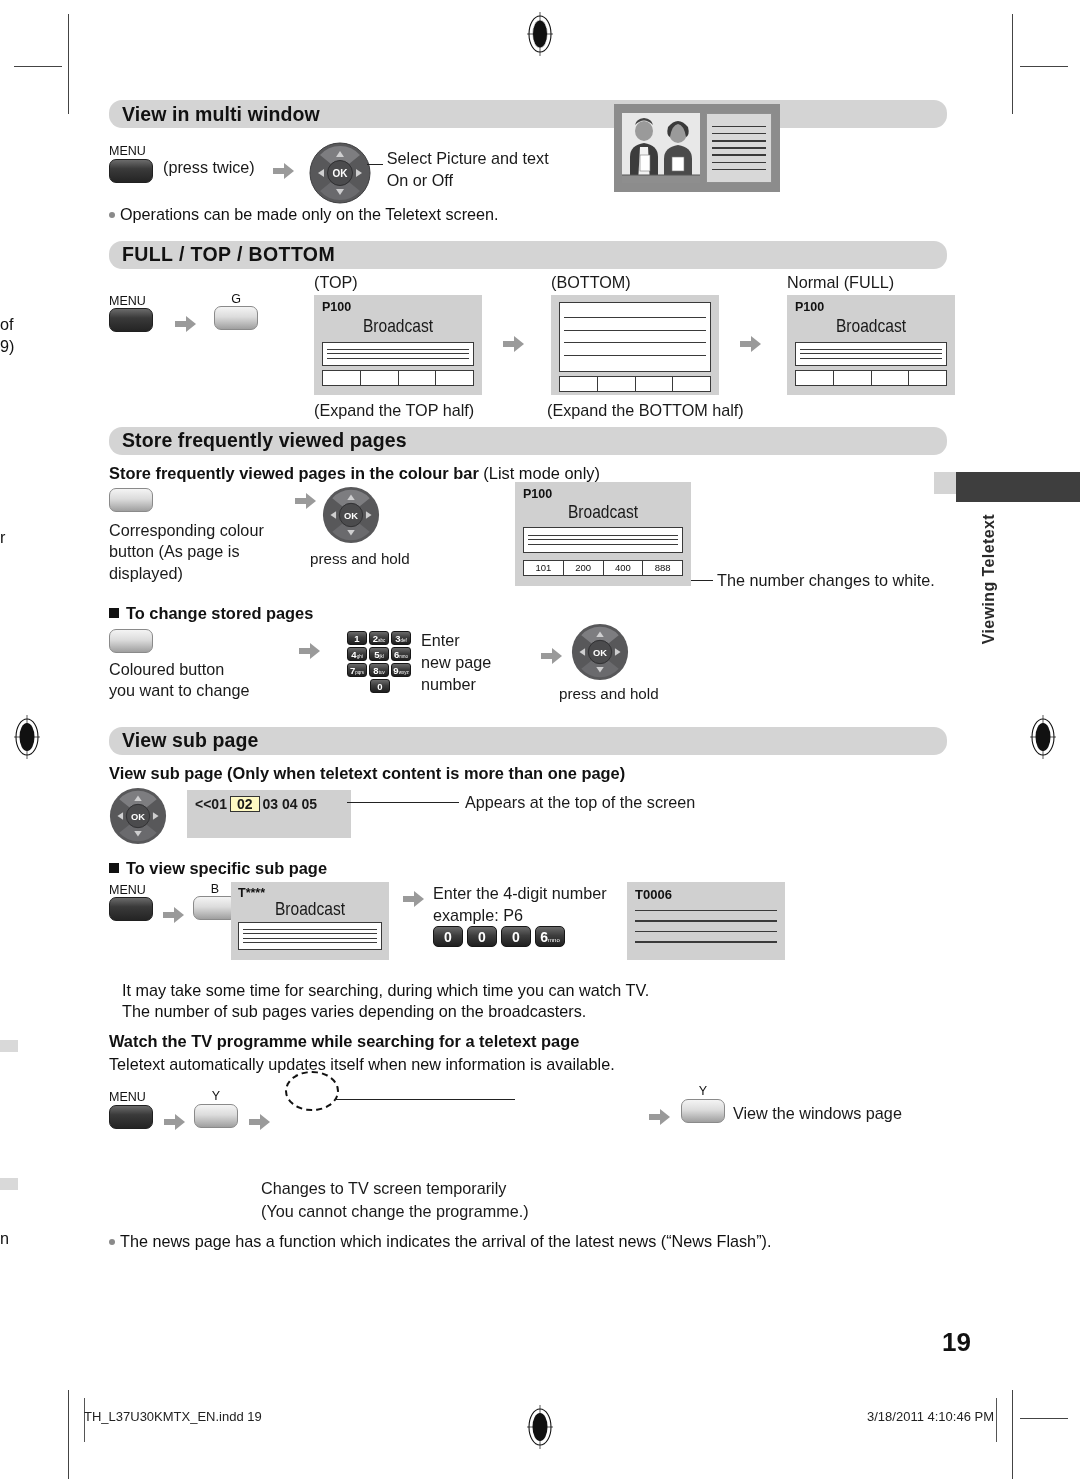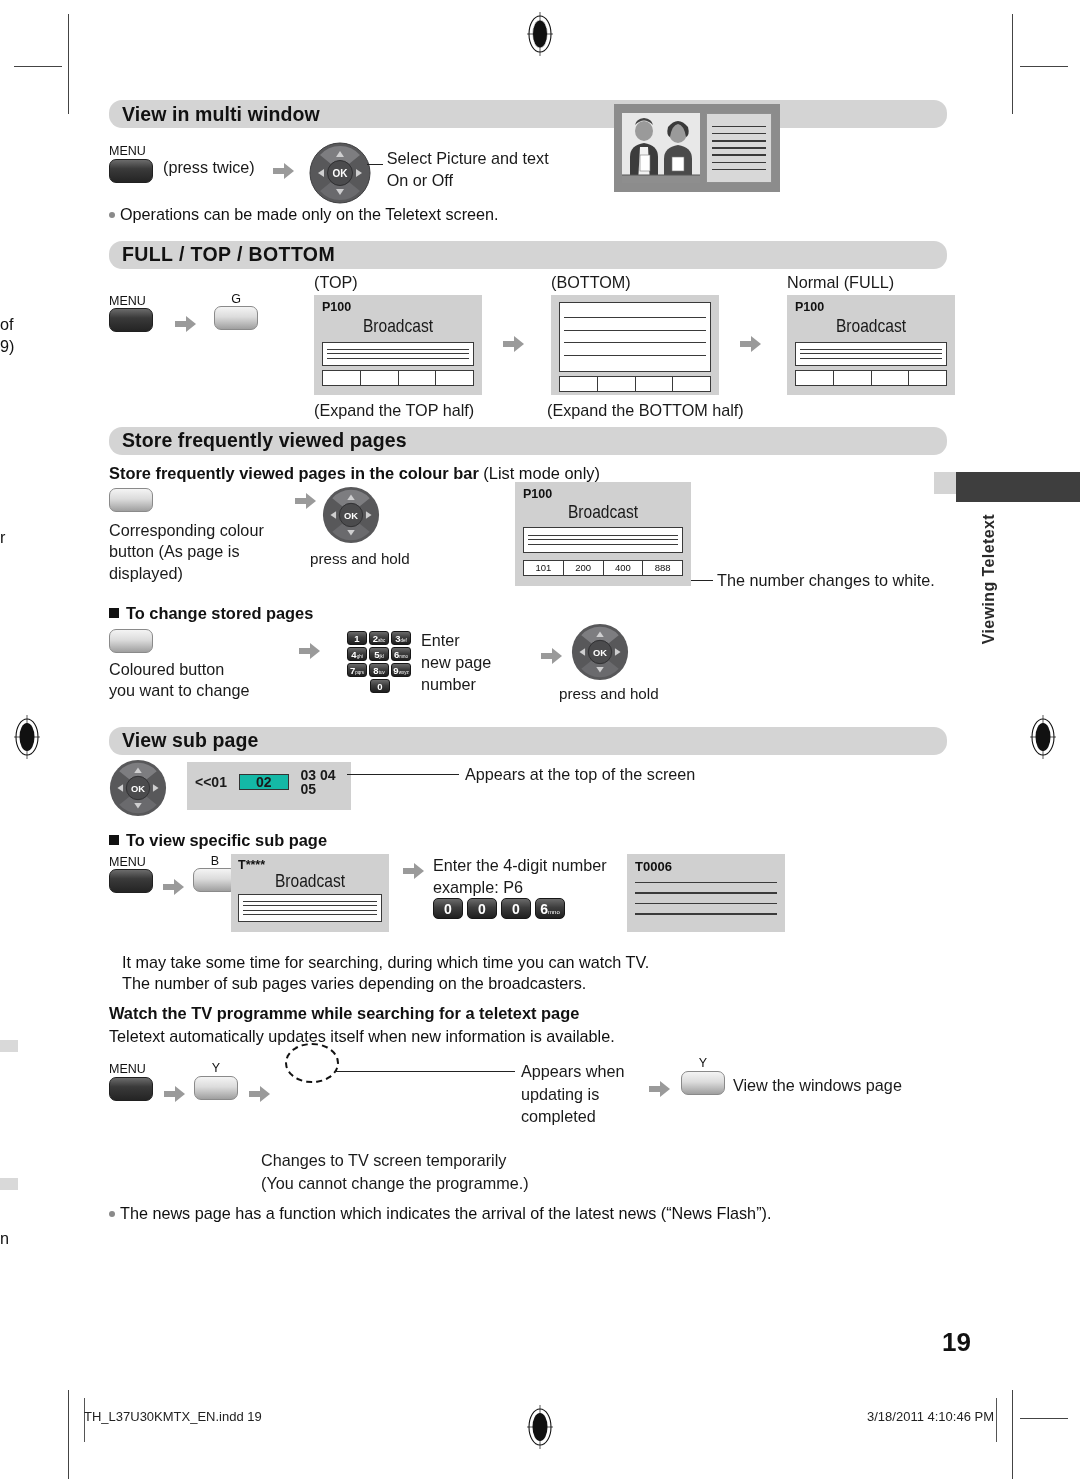--- a/index.html
+++ b/index.html
@@ -631,40 +631,41 @@
           <path d="M31 53 L35 47 L27 47 Z" fill="#cfcfd0"></path>
           <path d="M9 31 L15 27 L15 35 Z" fill="#cfcfd0"></path>
           <path d="M53 31 L47 27 L47 35 Z" fill="#cfcfd0"></path>
         </svg>
       </div>
       <div style="position:absolute; left:450px; top:56px; font-size:15.2px;">press and hold</div>
     </div>
 
     <div class="band">View sub page</div>
 
+    <div class="subhead">View sub page (Only when teletext content is more than one page)</div>
 
     <div style="position:relative; height:88px; margin-top:4px;">
       <div class="dpad" style="position:absolute; left:0px; top:0px;">
         <svg width="58" height="58" viewBox="0 0 62 62">
           <ellipse cx="31" cy="31" rx="30" ry="30" fill="#58585a"></ellipse>
           <path d="M31 4 A27 27 0 0 1 51 13 L40 22 A13 13 0 0 0 22 22 L11 13 A27 27 0 0 1 31 4 Z" fill="#7d7d80"></path>
           <path d="M31 58 A27 27 0 0 0 51 49 L40 40 A13 13 0 0 1 22 40 L11 49 A27 27 0 0 0 31 58 Z" fill="#6a6a6d"></path>
           <circle cx="31" cy="31" r="12.5" fill="#4b4b4d" stroke="#2f2f31" stroke-width="1"></circle>
           <text x="31" y="35" font-size="10" font-family="Liberation Sans, sans-serif" fill="#fff" text-anchor="middle" font-weight="bold">OK</text>
           <path d="M31 9 L35 15 L27 15 Z" fill="#cfcfd0"></path>
           <path d="M31 53 L35 47 L27 47 Z" fill="#cfcfd0"></path>
           <path d="M9 31 L15 27 L15 35 Z" fill="#cfcfd0"></path>
           <path d="M53 31 L47 27 L47 35 Z" fill="#cfcfd0"></path>
         </svg>
       </div>
 
       <div style="position:absolute; left:78px; top:3px; width:164px; height:48px; background:#d0d0d0; padding:6px 8px;">
-        <div style="font-size:14px; font-weight:bold; display:flex; align-items:center; gap:12px; line-height:1;">
+        <div style="font-size:14px; font-weight:bold; display:flex; align-items:center; gap:3px; line-height:1;">
           <span>&lt;&lt;01</span>
-          <span style="border:1px solid #333; padding:0 16px; background:#14b8a6;">02</span>
+          <span style="border:1px solid #333; padding:0 6px; background:#fef9c3;">02</span>
           <span>03 04 05</span>
         </div>
       </div>
 
       <div class="connector" style="position:absolute; left:238px; top:15px; width:112px;"></div>
       <div style="position:absolute; left:356px; top:6px; font-size:16.2px;">Appears at the top of the screen</div>
     </div>
 
     <div class="bullethead" style="margin-top:-16px;">
       <span class="sq"></span>
@@ -767,25 +768,20 @@
       <div class="arrow" style="position:absolute; left:140px; top:28px;">
         <svg width="22" height="18" viewBox="0 0 22 18">
             <path d="M0 6 H11 V1 L21 9 L11 17 V12 H0 Z" fill="#9a9a9a"></path>
           </svg>
       </div>
 
       <div class="dashring" style="left:176px; top:-14px; width:54px; height:40px;"></div>
 
       <div class="connector" style="position:absolute; left:226px; top:14px; width:180px;"></div>
 
-      <div style="position:absolute; left:412px; top:3px; font-size:16.2px; line-height:1.38;">
-        <div>Appears when</div>
-        <div>updating is</div>
-        <div>completed</div>
-      </div>
 
       <div class="arrow" style="position:absolute; left:540px; top:23px;">
         <svg width="22" height="18" viewBox="0 0 22 18">
             <path d="M0 6 H11 V1 L21 9 L11 17 V12 H0 Z" fill="#9a9a9a"></path>
           </svg>
       </div>
 
       <div class="btnwrap" style="position:absolute; left:572px; top:0px; align-items:center;">
         <span class="btncap center">Y</span>
         <span class="key light"></span>

